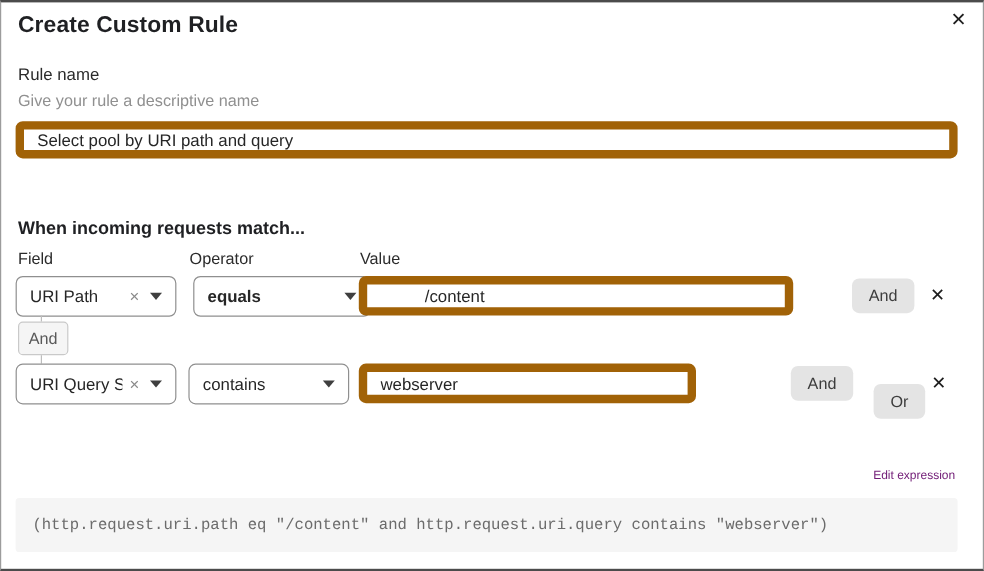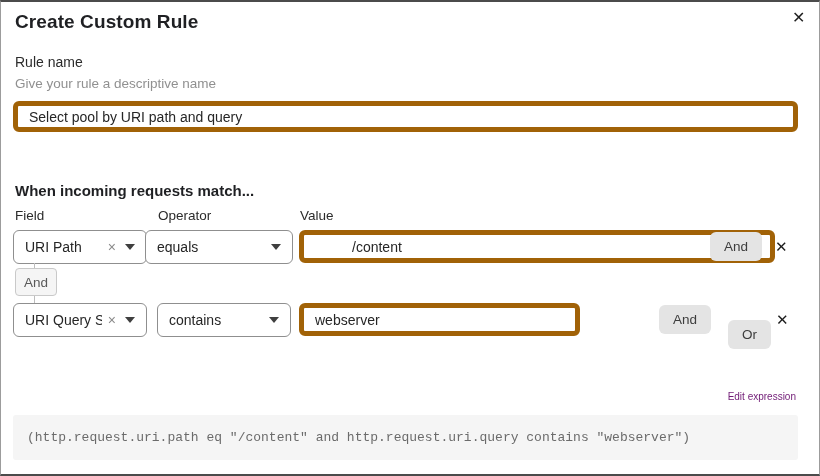--- a/index.html
+++ b/index.html
@@ -33,21 +33,21 @@
   }
 
   .field-label {
     font-size: 14px; color: #2b2b2b; line-height: 16px;
   }
   .helper-text {
     font-size: 13.5px; color: #909090;
   }
 
   .text-input {
-    border: 5px solid #a16207;
+    border: 7px solid #a16207;
     border-radius: 6px;
     background: #fff;
     font-family: "Liberation Sans", "DejaVu Sans", sans-serif;
     font-size: 14px;
     color: #262626;
     padding: 0 11px;
     outline: none;
   }
 
   .section-heading {
@@ -142,25 +142,25 @@
 
   <div class="abs col-label" style="left:14px; top:206px;">Field</div>
   <div class="abs col-label" style="left:157px; top:206px;">Operator</div>
   <div class="abs col-label" style="left:299px; top:206px;">Value</div>
 
   <div class="abs select-box" style="left:12px; top:228px; width:134px;">
     <span class="select-text">URI Path</span>
     <span class="clear-x">×</span>
     <span class="caret-down"></span>
   </div>
-  <div class="abs select-box" style="left:144px; top:228px; width:148px;">
+  <div class="abs select-box" style="left:160px; top:228px; width:148px;font-weight:bold;">
     <span class="select-text">equals</span>
     <span class="caret-down"></span>
   </div>
-  <input class="abs text-input" style="left: 298px; top: 228px; width: 476px; height: 33px; padding-left: 48px;" value="/content">
+  <input class="abs text-input" style="left: 298px; top: 228px; width: 362px; height: 33px; padding-left: 48px;" value="/content">
   <button class="abs gray-btn" style="left:709px; top:230px;">And</button>
   <span class="abs row-delete" style="left:774px; top:237px;">✕</span>
 
   <div class="abs connector-line" style="left:33px; top:261px; height:5px;"></div>
   <div class="abs and-badge" style="left:14px; top:266px;">And</div>
   <div class="abs connector-line" style="left:33px; top:294px; height:7px;"></div>
 
   <div class="abs select-box" style="left:12px; top:301px; width:134px;">
     <span class="select-text">URI Query St...</span>
     <span class="clear-x">×</span>

